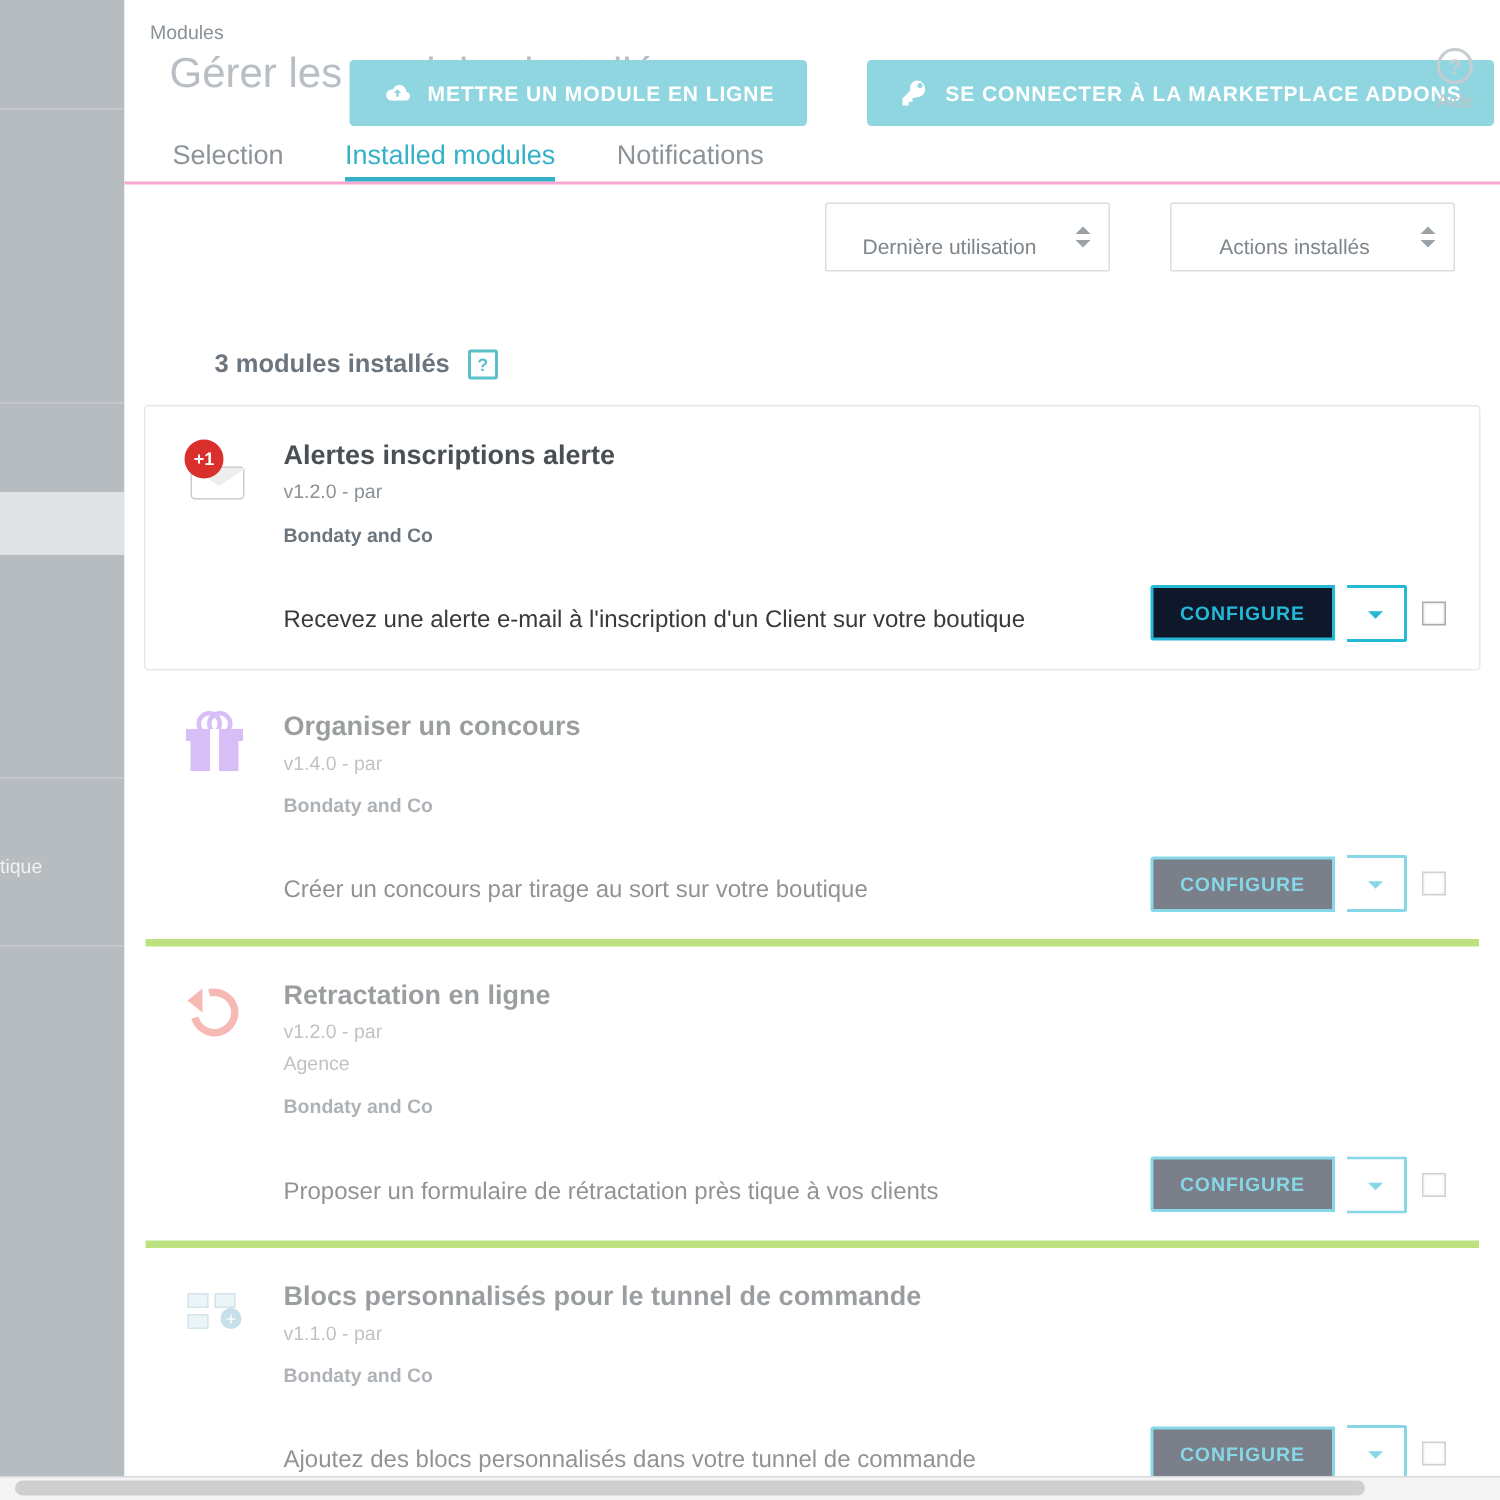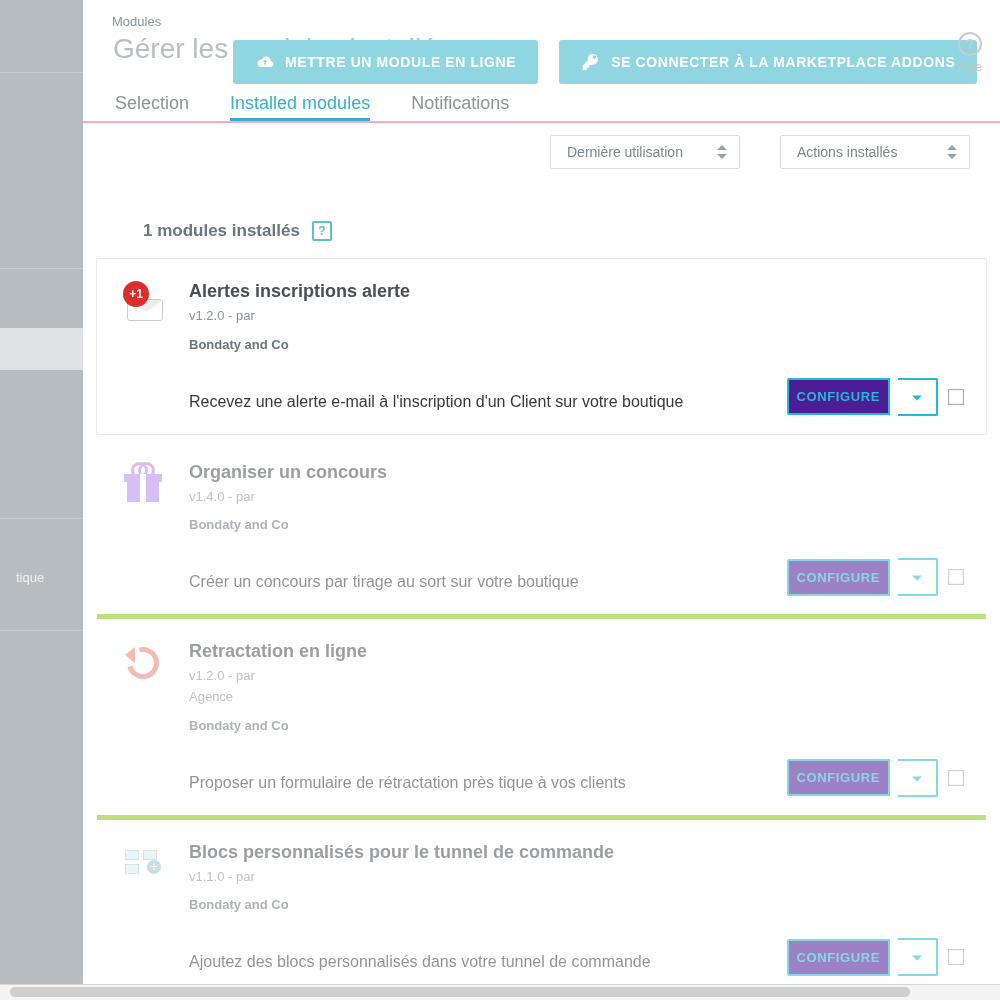--- a/index.html
+++ b/index.html
@@ -25,46 +25,46 @@
     background: #c7cbcf;
   }
   .sidebar .active-row {
     position: absolute;
     left: 0; right: 0;
     height: 42px;
     background: #dfe2e4;
   }
   .sidebar .label {
     position: absolute;
-    left: 16px;
+    left: 0;
     color: #f0f2f3;
     font-size: 13px;
   }
   .main {
     position: absolute;
     left: 83px; right: 0; top: 0; bottom: 0;
     background: #fff;
   }
   .breadcrumb {
     font-size: 13px;
     color: #8a9298;
-    padding: 14px 0 0 29px;
+    padding: 14px 0 0 17px;
   }
   .page-title {
     font-size: 28px;
     font-weight: 400;
     color: #b8bec3;
     padding: 4px 0 0 30px;
   }
   .top-buttons {
     position: absolute;
     top: 40px;
     left: 150px;
     display: flex;
-    gap: 21px;
+    gap: 40px;
   }
   .btn-cloud, .btn-key {
     background: #8fd6e0;
     color: #fff;
     font-weight: 700;
     font-size: 14px;
     letter-spacing: 0.6px;
     border: none;
     border-radius: 3px;
     padding: 12px 22px;
@@ -114,25 +114,25 @@
     justify-content: flex-end;
     gap: 40px;
     padding: 12px 30px 0 30px;
   }
   .dropdown {
     border: 1px solid #d9dde0;
     border-radius: 2px;
     background: #fff;
     color: #7e868c;
     font-size: 14px;
-    padding: 8px 40px 8px 16px;
+    padding: 20px 40px 8px 16px;
     position: relative;
     cursor: pointer;
     min-width: 190px;
-    text-align: left;
+    text-align: center;
   }
   .dropdown .sort-icon {
     position: absolute;
     right: 12px; top: 50%;
     transform: translateY(-50%);
     width: 10px; height: 14px;
   }
   .dropdown .sort-icon::before,
   .dropdown .sort-icon::after {
     content: "";
@@ -227,25 +227,25 @@
     position: absolute;
     right: 22px;
     bottom: 18px;
     display: flex;
     align-items: center;
     gap: 10px;
   }
   .btn-configure {
     border: 2px solid #24b9d7;
     color: #24b9d7;
-    background: #4c1d95;
+    background: #0f172a;
     font-weight: 700;
     font-size: 13px;
     letter-spacing: 0.6px;
-    padding: 9px 8px;
+    padding: 9px 18px;
     border-radius: 2px 0 0 2px;
     cursor: pointer;
   }
   .btn-caret {
     border: 2px solid #24b9d7;
     background: #fff;
     width: 40px;
     height: 38px;
     border-radius: 0 2px 2px 0;
     border-left: none;
@@ -389,21 +389,21 @@
       <span>Dernière utilisation</span>
       <span class="sort-icon"></span>
     </div>
     <div class="dropdown">
       <span>Actions installés</span>
       <span class="sort-icon"></span>
     </div>
   </div>
 
   <div class="count-row">
-    <span>1 modules installés</span>
+    <span>3 modules installés</span>
     <span class="q">?</span>
   </div>
 
   <div class="modules">
 
     <div class="module active">
       <div class="mod-icon">
         <div class="icon-alert">
             <div class="env"></div>
             <div class="badge">+1</div>

